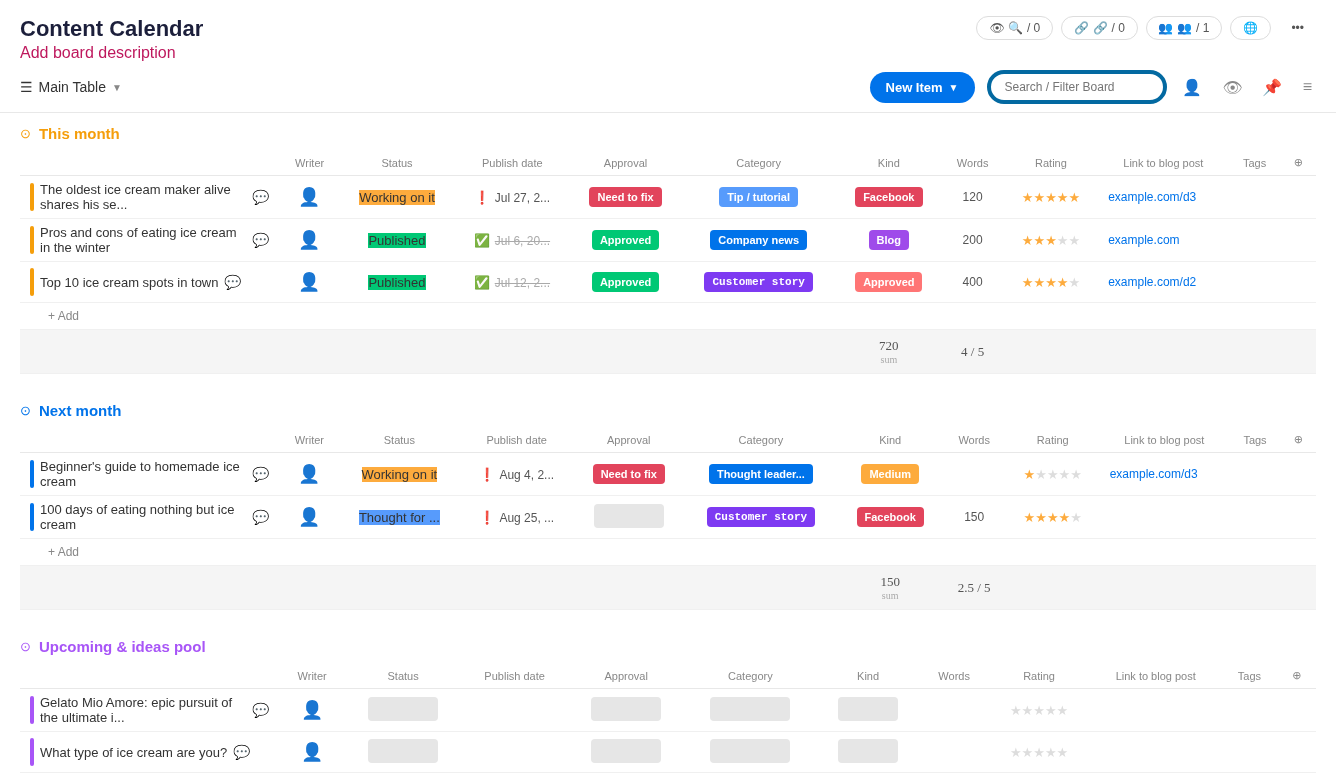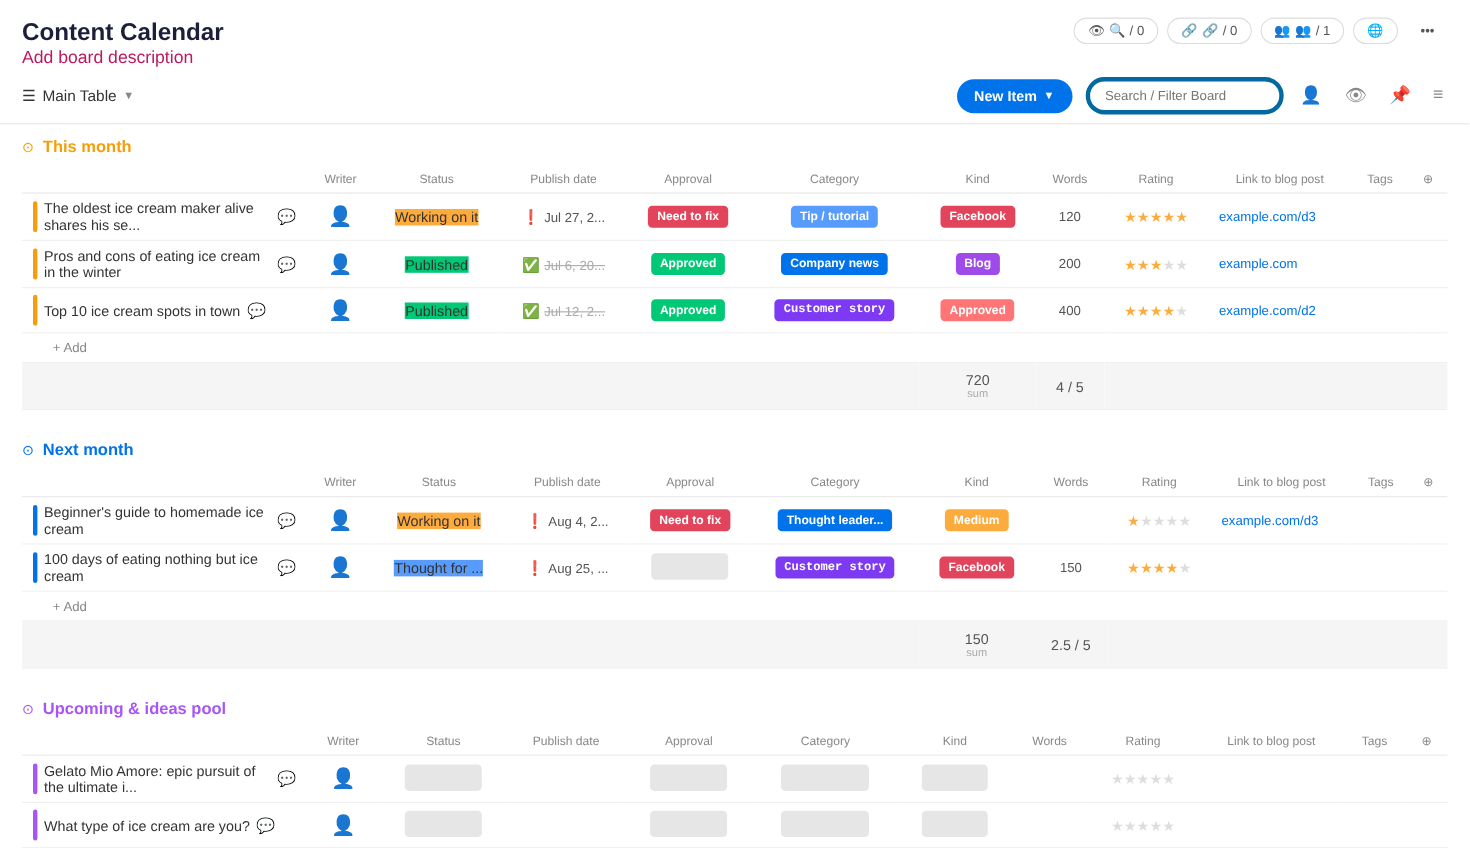--- a/index.html
+++ b/index.html
@@ -60,21 +60,21 @@
     .publish-date { font-size: 12px; color: #555; white-space: nowrap; }
     .publish-date.strikethrough { text-decoration: line-through; color: #aaa; }
 
     .words-cell { text-align: center; font-size: 12px; color: #555; }
     .link-cell { font-size: 12px; color: #0073ea; cursor: pointer; }
     .tags-cell { font-size: 12px; color: #555; }
 
     .add-row td { color: #888; font-size: 12px; cursor: pointer; }
 
     .summary-row { background: #f5f5f5; }
-    .summary-row td { font-size: 13px; text-align: center; color: #555; padding: 8px 10px; }
+    .summary-row td { font-size: 13px; text-align: center; color: #555; padding: 8px 10px; font-family: Liberation Serif, serif; }
     .summary-label { font-size: 10px; color: #aaa; display: block; }
     .top-icon-btn { display: flex; align-items: center; gap: 4px; border: 1px solid #ddd; border-radius: 20px; padding: 4px 12px; font-size: 12px; color: #555; cursor: pointer; background: none; }
     .top-header { display: flex; align-items: flex-start; justify-content: space-between; padding: 16px 20px 0; gap: 23px; }
     .top-right-actions { display: flex; align-items: center; gap: 8px; }
 
     .item-row-left { display: flex; align-items: center; gap: 6px; }
     .color-bar { width: 4px; height: 28px; border-radius: 2px; flex-shrink: 0; }
     .color-bar.orange { background: #f59e0b; }
     .color-bar.blue { background: #0073ea; }
     .color-bar.purple { background: #a855f7; }

